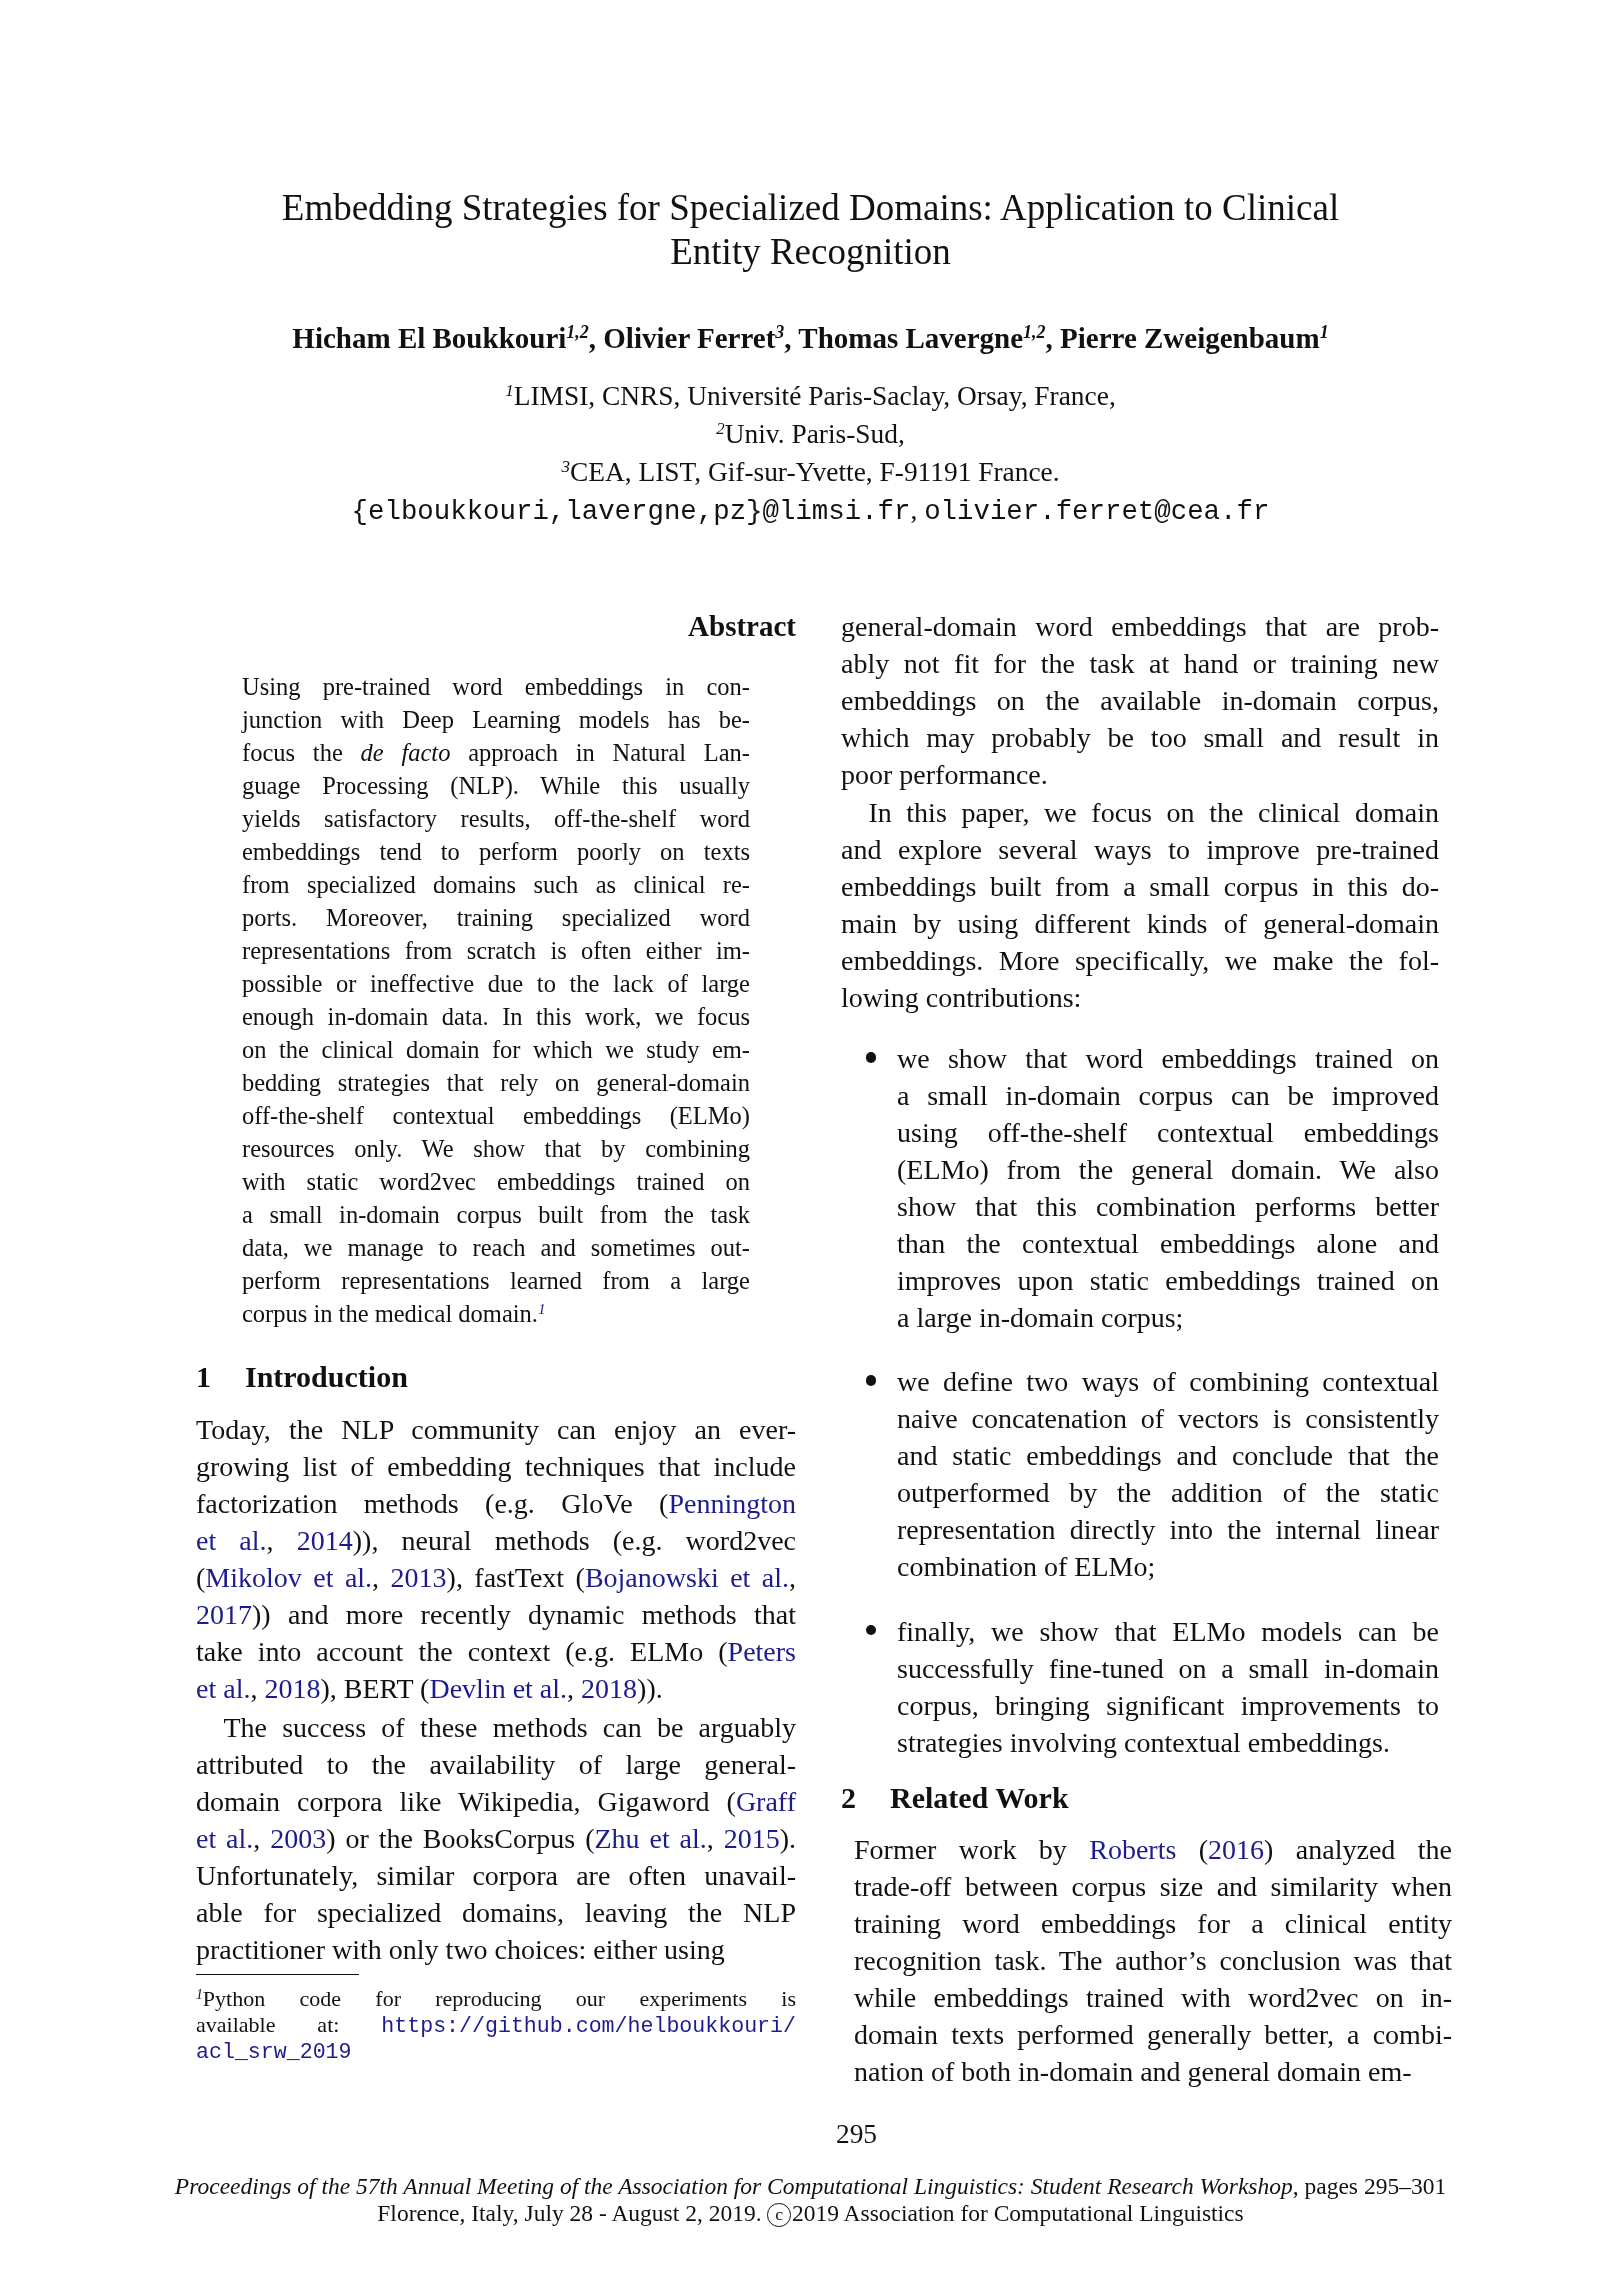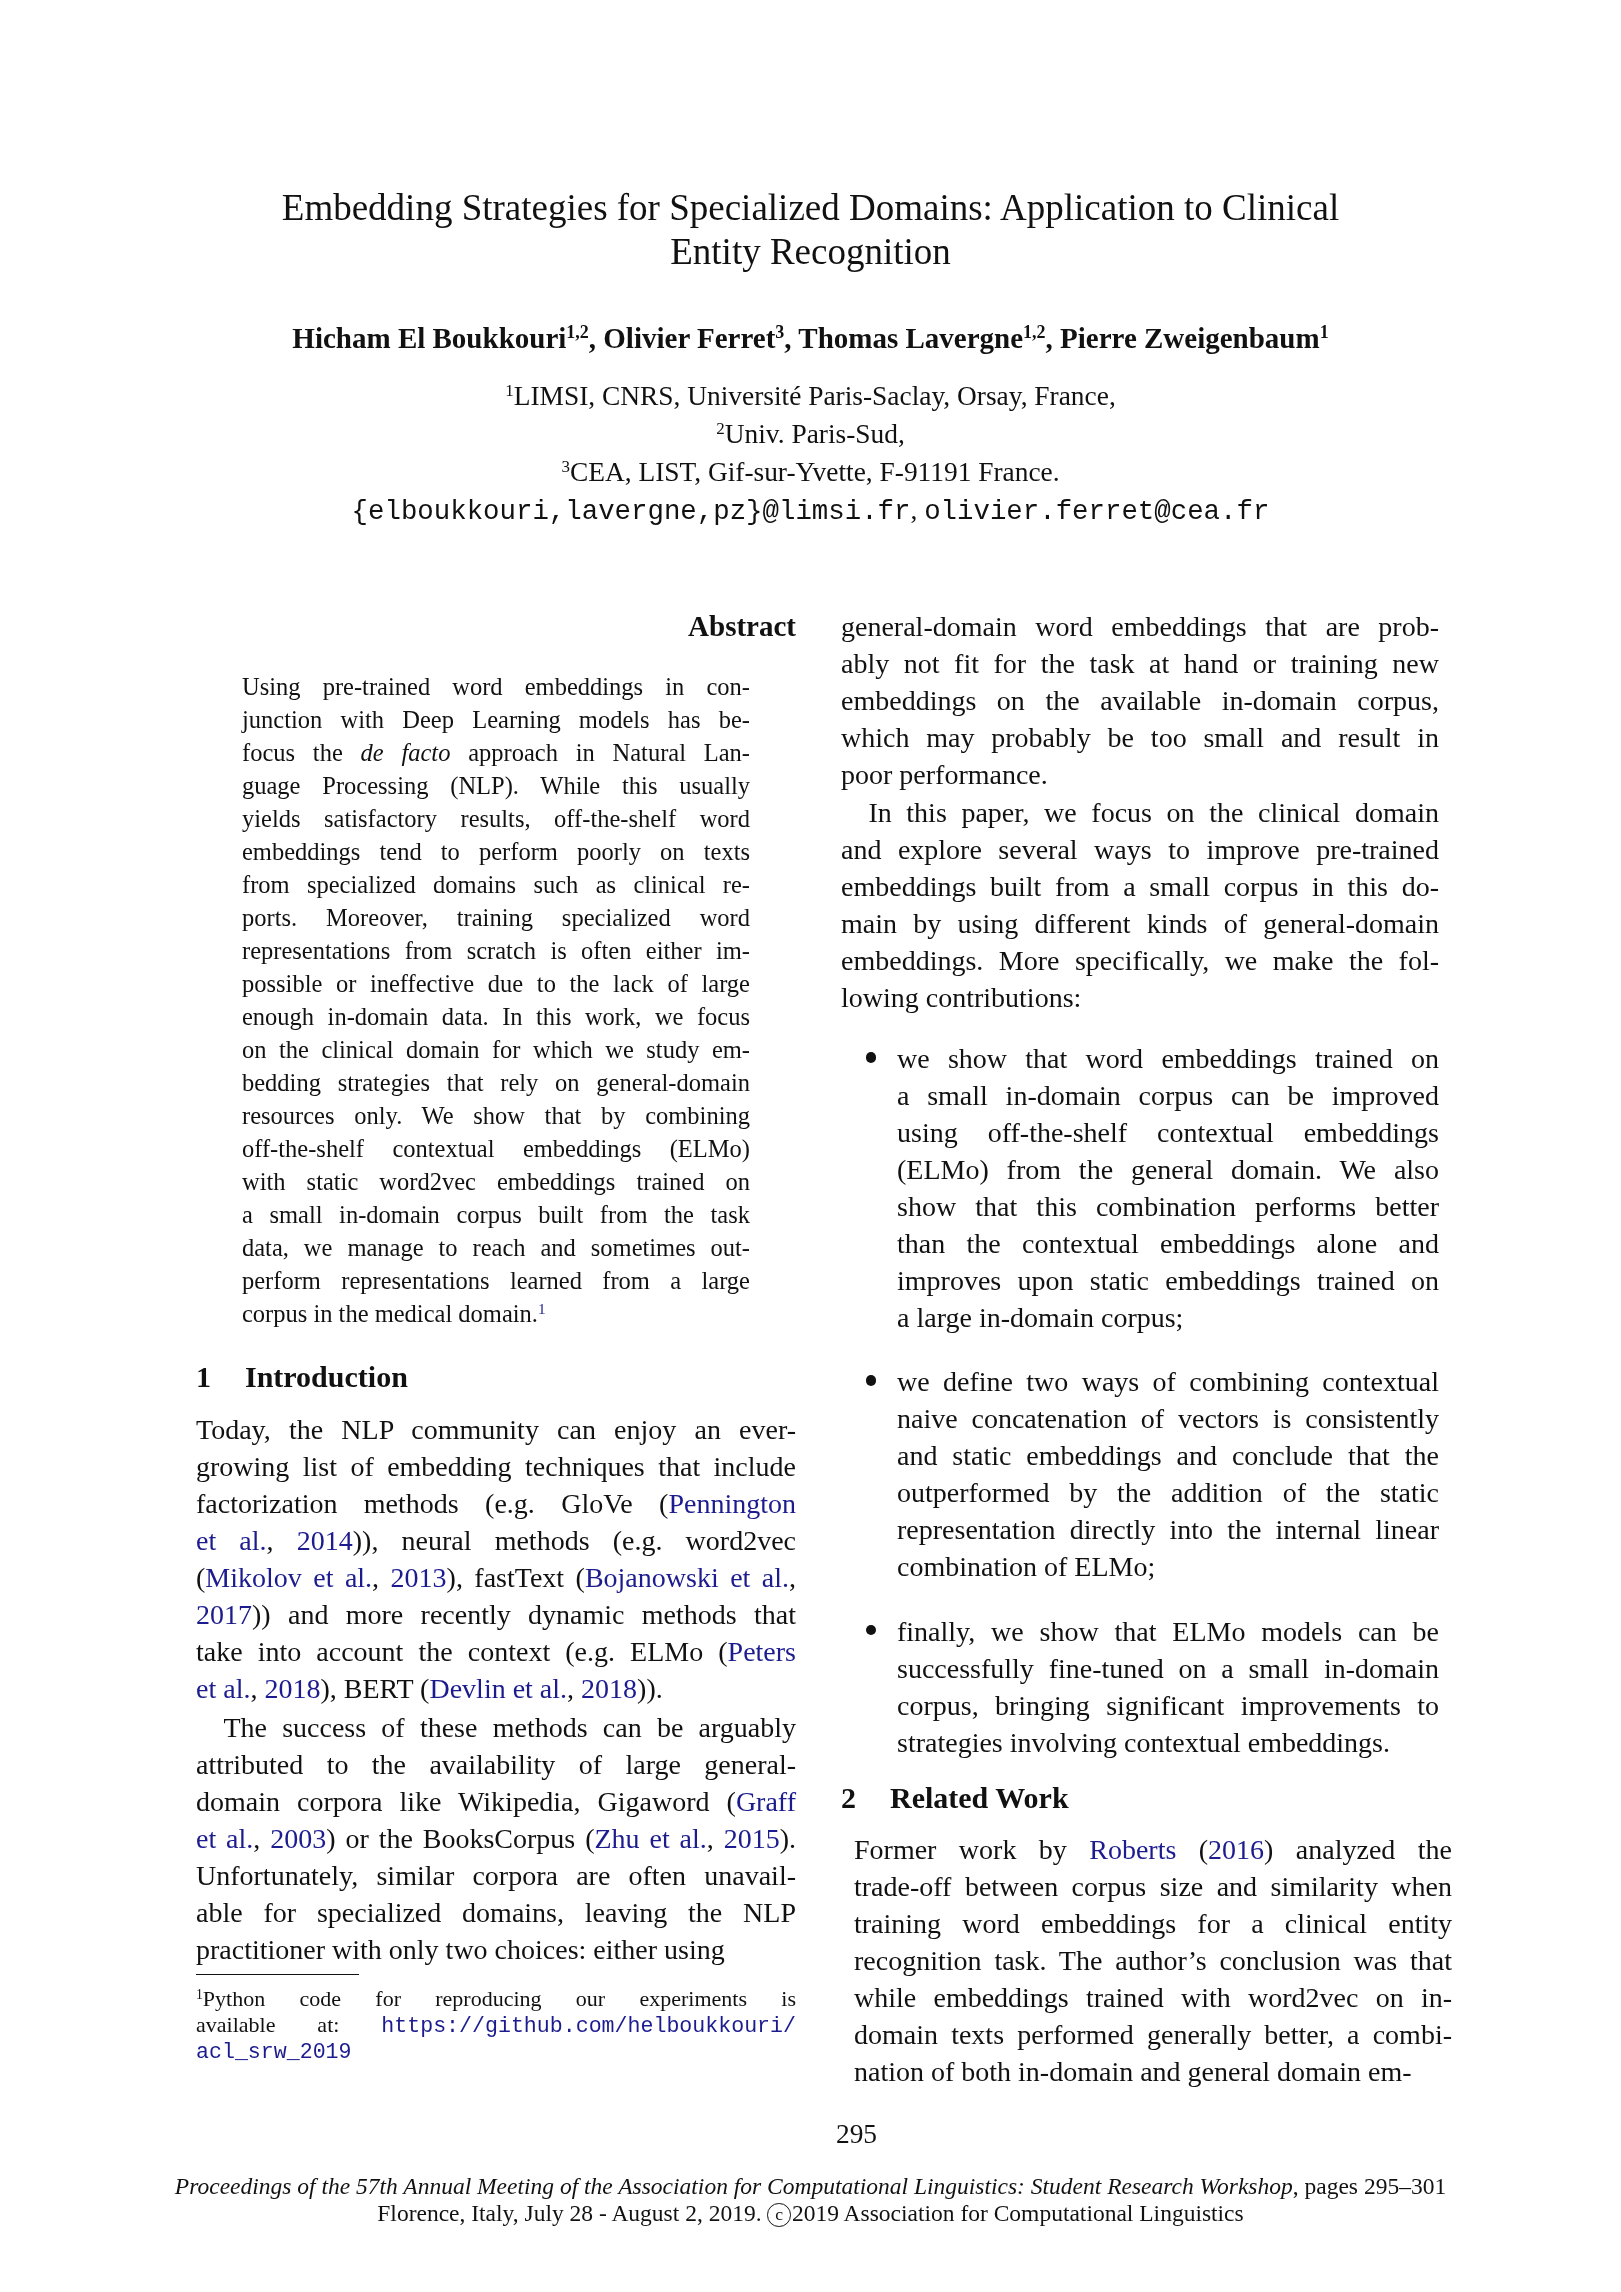--- a/index.html
+++ b/index.html
@@ -5,21 +5,21 @@
   html, body { margin: 0; padding: 0; background: #ffffff; }
   body { width: 1621px; height: 2293px; position: relative; overflow: hidden;
          font-family: "Liberation Serif", "DejaVu Serif", serif; color: #111; }
   .abs { position: absolute; }
   .center { text-align: center; left: 0; width: 1621px; }
   .title { font-weight: normal; font-size: 37px; line-height: 44px; top: 186px; }
   .authors { font-weight: bold; font-size: 29px; top: 321px; line-height: 35px; }
   .affil { font-size: 27.4px; line-height: 38px; top: 377px; }
   .mono { font-family: "Liberation Mono", "DejaVu Sans Mono", monospace; }
   .email { font-size: 27.4px; }
-  sup { font-size: 0.62em; line-height: 0; vertical-align: 0.55em; }
+  sup { font-size: 0.62em; line-height: 0; vertical-align: 0.55em; font-style: italic; }
   .link { color: #1c1c8f; }
   .italic { font-style: italic; }
 
   .abstract-heading { font-weight: bold; font-size: 29px; top: 610px; left: 196px; width: 600px; text-align: right; }
   .abstract-body { left: 242px; width: 508px; top: 670px; font-size: 24.5px; }
   .abstract-body .ln { height: 33px; line-height: 33px; }
 
   .col-left { left: 196px; width: 600px; }
   .col-right { left: 841px; width: 598px; }
   .body { font-size: 28px; }
@@ -71,22 +71,22 @@
     <span class="ln"><span>guage Processing (NLP). While this usually</span></span>
     <span class="ln"><span>yields satisfactory results, off-the-shelf word</span></span>
     <span class="ln"><span>embeddings tend to perform poorly on texts</span></span>
     <span class="ln"><span>from specialized domains such as clinical re-</span></span>
     <span class="ln"><span>ports.  Moreover, training specialized word</span></span>
     <span class="ln"><span>representations from scratch is often either im-</span></span>
     <span class="ln"><span>possible or ineffective due to the lack of large</span></span>
     <span class="ln"><span>enough in-domain data. In this work, we focus</span></span>
     <span class="ln"><span>on the clinical domain for which we study em-</span></span>
     <span class="ln"><span>bedding strategies that rely on general-domain</span></span>
+    <span class="ln"><span>off-the-shelf contextual embeddings (ELMo)</span></span>
     <span class="ln"><span>resources only.  We show that by combining</span></span>
-    <span class="ln"><span>off-the-shelf contextual embeddings (ELMo)</span></span>
     <span class="ln"><span>with static word2vec embeddings trained on</span></span>
     <span class="ln"><span>a small in-domain corpus built from the task</span></span>
     <span class="ln"><span>data, we manage to reach and sometimes out-</span></span>
     <span class="ln"><span>perform representations learned from a large</span></span>
     <span class="ln last"><span>corpus in the medical domain.</span><sup class="link">1</sup></span>
   </div>
 
 <div class="abs col-left sec-heading" style="top:1358px;">
   <span class="num">1</span><span>Introduction</span>
 </div>

